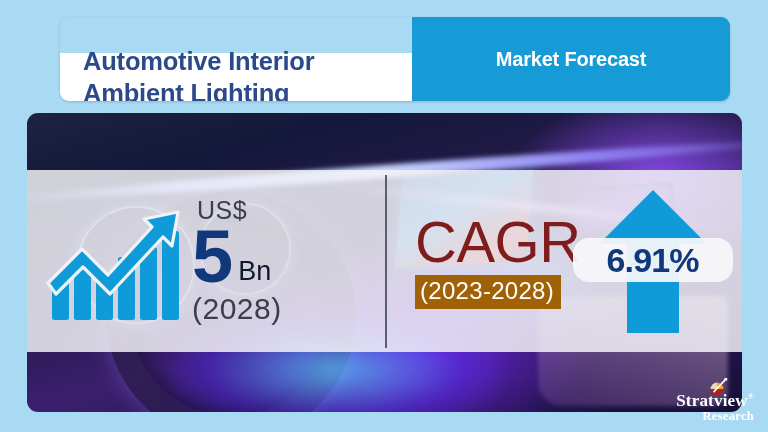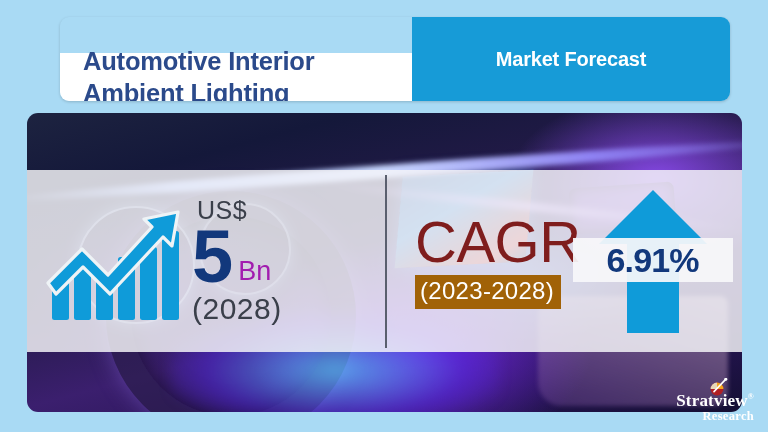--- a/index.html
+++ b/index.html
@@ -180,21 +180,21 @@
     align-items:flex-end;
   }
   .v-num {
     color:#12387c;
     font-size:74px;
     font-weight:bold;
     line-height:.92;
     letter-spacing:-2px;
   }
   .v-unit {
-    color:#a21caf;
+    color:#0f172a;
     font-size:27px;
     margin-left:7px;
     margin-bottom:7px;
   }
   .v-year {
     color:#3a3f4a;
     font-size:30px;
     margin-top:2px;
     letter-spacing:.5px;
   }
@@ -242,20 +242,21 @@
   }
   .arrow-wrap svg { position:absolute; inset:0; }
   .pct-band {
     position:absolute;
     left:-22px; top:52px;
     width:160px; height:44px;
     background:rgba(248,248,250,.93);
     display:flex;
     align-items:center;
     justify-content:center;
+    border-radius:16px;
   }
   .pct-band span {
     color:#12387c;
     font-size:34px;
     font-weight:bold;
     letter-spacing:-.8px;
   }
 
   
   .logo {

